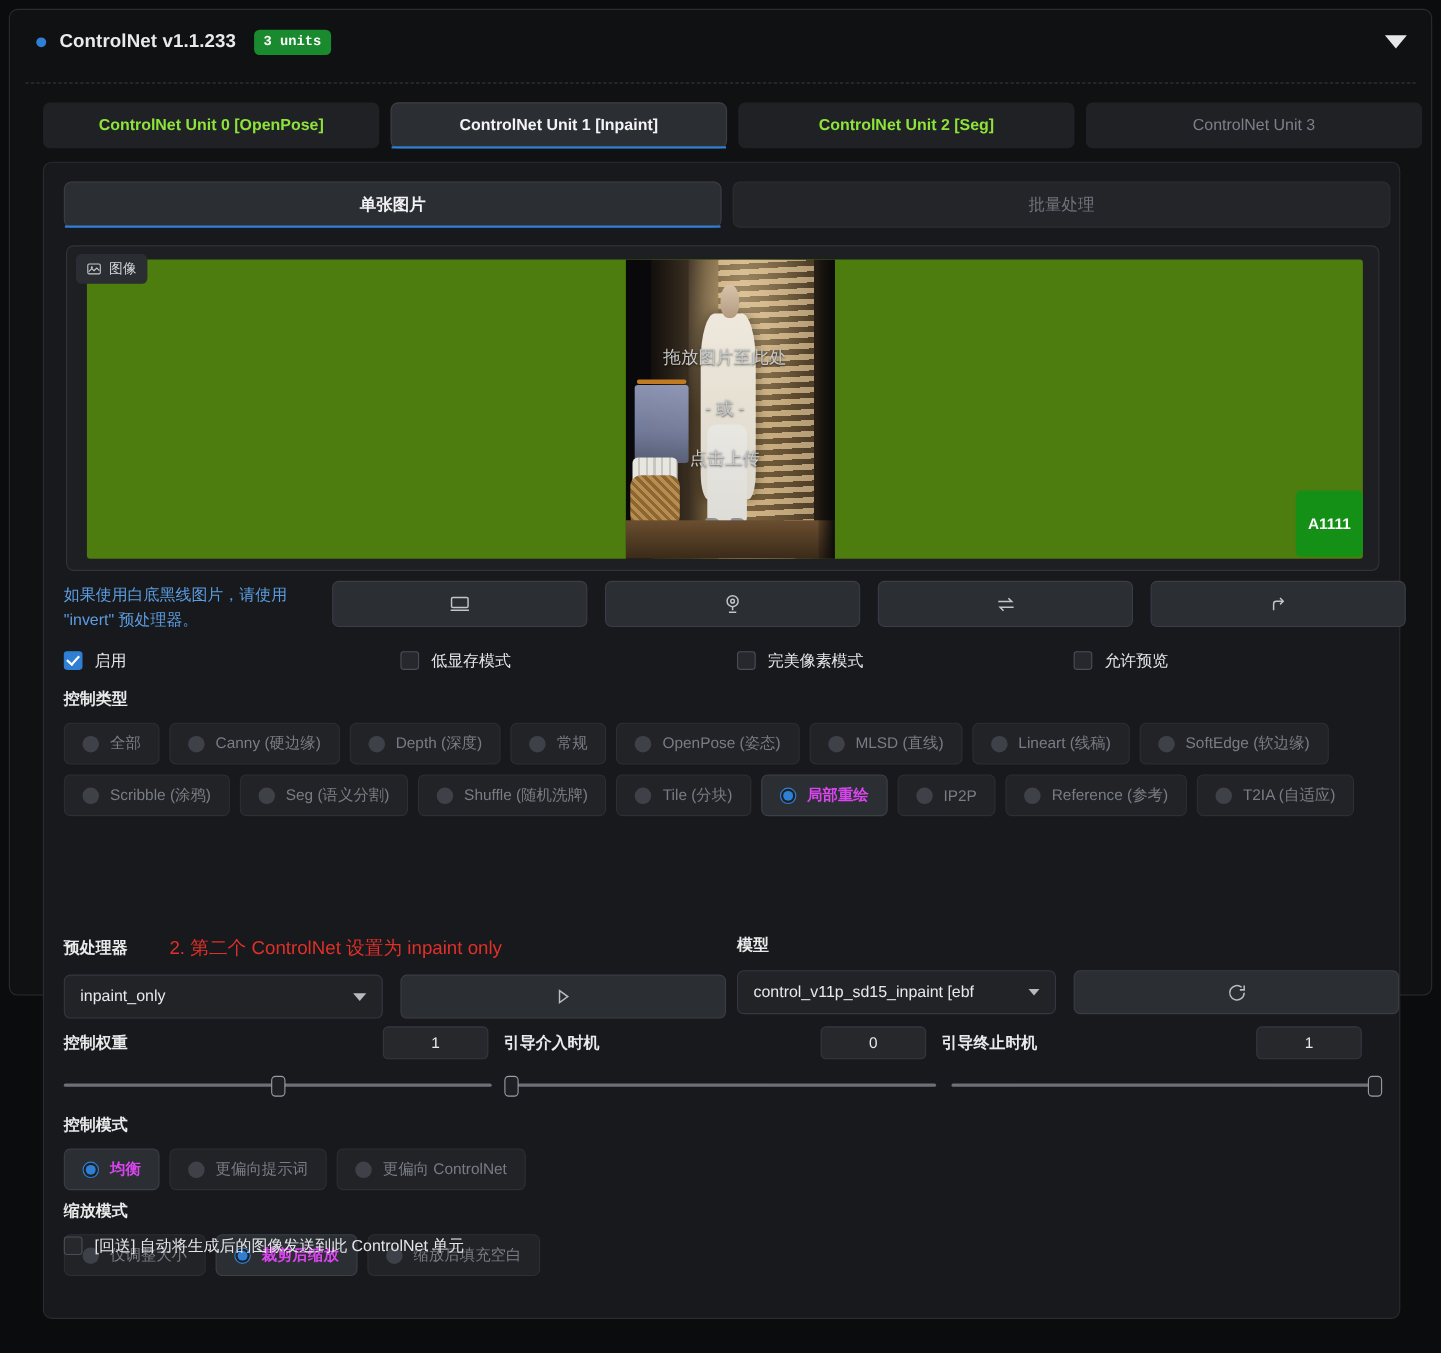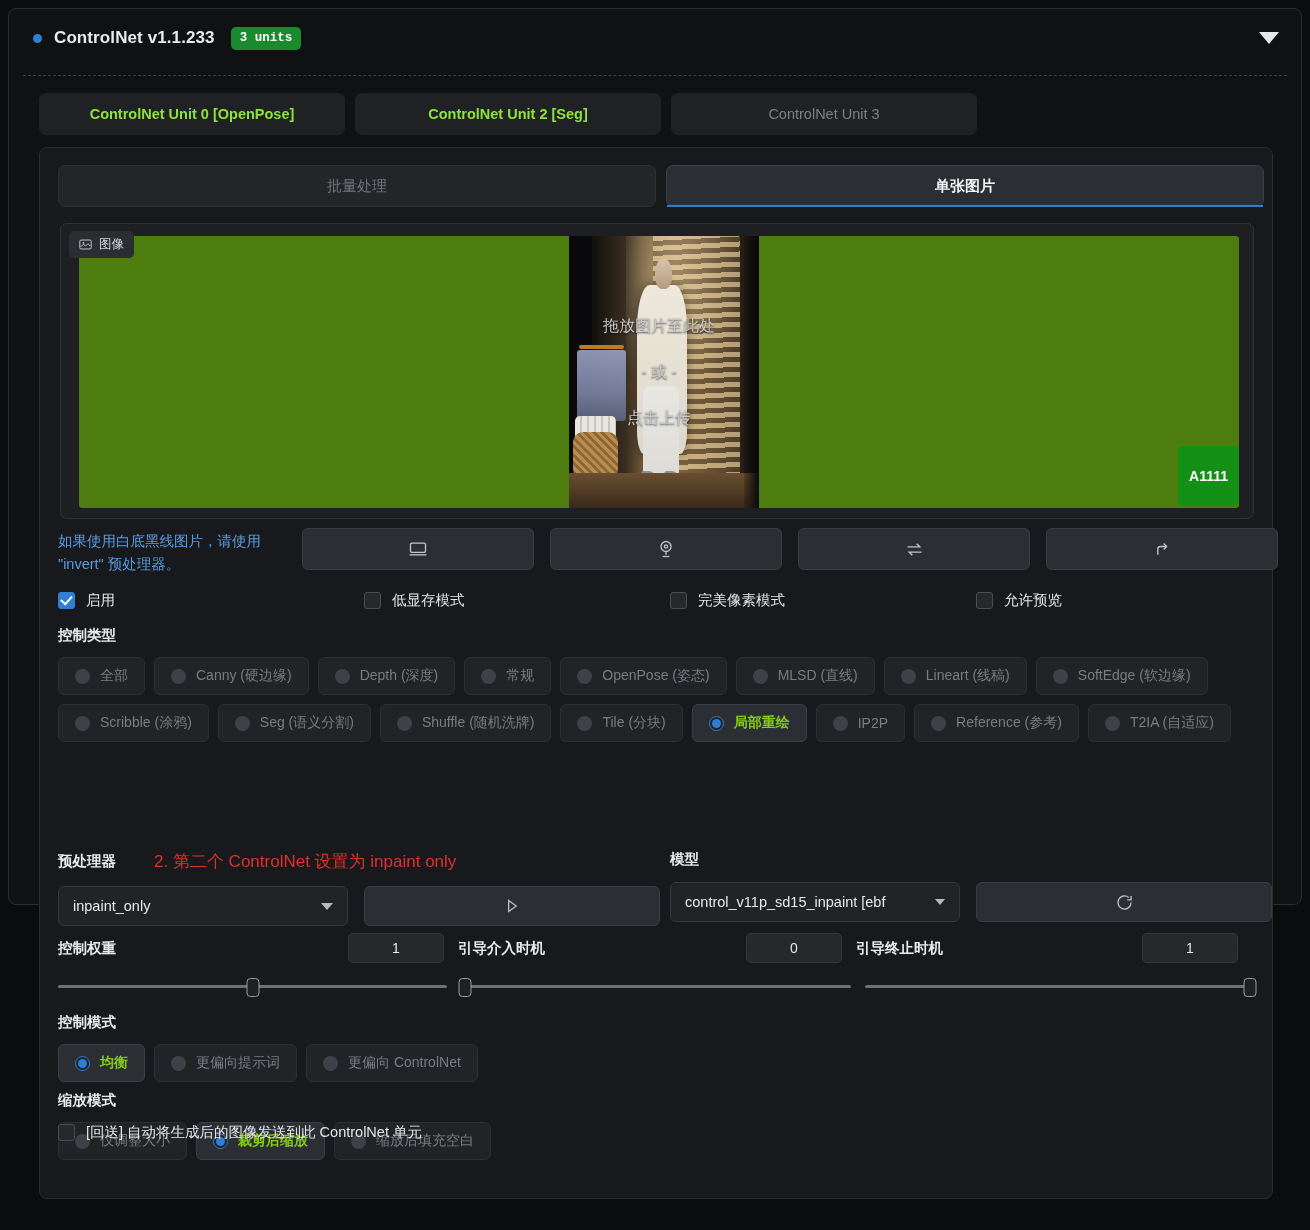--- a/index.html
+++ b/index.html
@@ -249,21 +249,21 @@
     height: 38px; border-radius: 6px; background: #212326;
     border: 1px solid #2c2f33; display: flex; align-items: center;
     padding: 0 16px; cursor: pointer; color: #797d83; font-size: 14px;
   }
   .radio .dot {
     width: 15px; height: 15px; border-radius: 50%;
     background: #3e4248; margin-right: 10px; flex: none;
     display: flex; align-items: center; justify-content: center;
   }
   .radio.sel {
-    background: #2b2e33; border-color: #3c4046; color: #84cc16;
+    background: #2b2e33; border-color: #3c4046; color: #d946ef;
     font-weight: bold;
   }
   .radio.sel .dot { background: #1f2124; border: 1px solid #2f7fd4; }
   .radio.sel .dot::after {
     content: ""; width: 9px; height: 9px; border-radius: 50%;
     background: #2f7fd4;
   }
   
   .dd {
     height: 40px; background: #212327; border: 1px solid #34383d;
@@ -318,36 +318,39 @@
     <div class="hdr-title">ControlNet v1.1.233</div>
     <div class="badge-units">3 units</div>
     <div class="hdr-caret"></div>
   </div>
   <div class="dashed"></div>
 
   <div class="unit-tabs">
     <div class="unit-tab">
       <span>ControlNet Unit 0 [OpenPose]</span>
     </div>
+    <div class="unit-tab active">
+      <span>ControlNet Unit 1 [Inpaint]</span>
+    </div>
     <div class="unit-tab">
       <span>ControlNet Unit 2 [Seg]</span>
     </div>
     <div class="unit-tab muted">
       <span>ControlNet Unit 3</span>
     </div>
   </div>
 
   <div class="card">
 
     <div class="mode-tabs">
+      <div class="mode-tab">
+        <span>单张图片</span>
+      </div>
       <div class="mode-tab inactive">
         <span>批量处理</span>
-      </div>
-      <div class="mode-tab">
-        <span>单张图片</span>
       </div>
     </div>
 
     <div class="dropzone">
       <div class="dz-label">
         <svg width="13" height="13" viewBox="0 0 16 16">
           <rect x="1" y="2.5" width="14" height="11" rx="1.5" fill="none" stroke="#c8cbce" stroke-width="1.2"></rect>
           <path d="M2 11l3.5-3.5 2.5 2.5 3-3L14 10" fill="none" stroke="#c8cbce" stroke-width="1.2"></path>
           <circle cx="5.5" cy="6" r="1.1" fill="#c8cbce"></circle>
         </svg>

